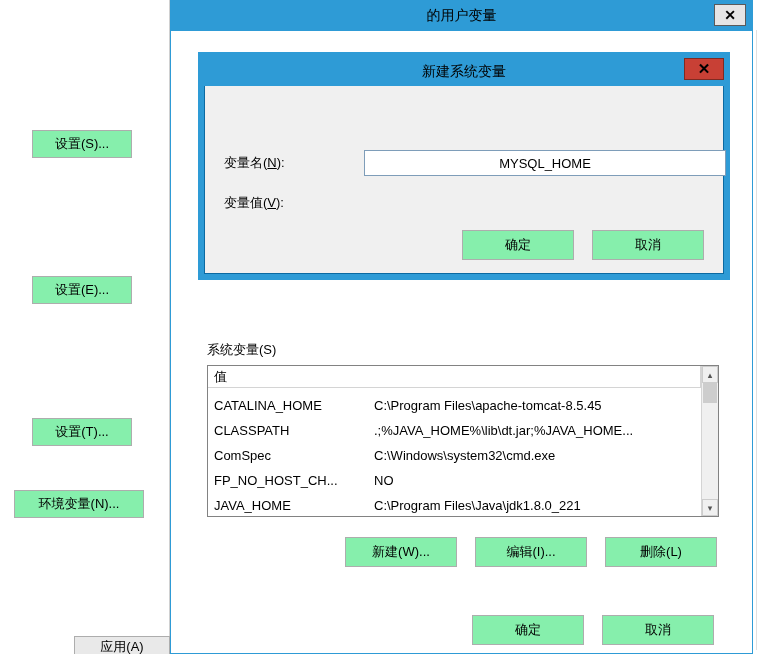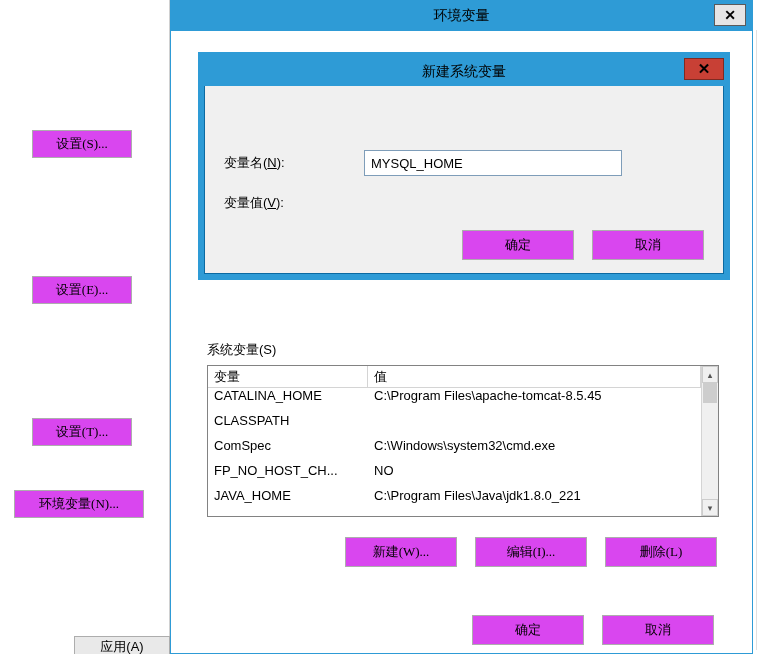--- a/index.html
+++ b/index.html
@@ -22,23 +22,23 @@
     background: #fff;
     border-right: 1px solid #d0d0d0;
   }
   .left-col .btn {
     position: absolute;
     left: 32px;
     width: 100px;
     height: 28px;
   }
   .btn {
-    background: #d946ef;
+    background: #86efac;
     border: 1px solid #adadad;
-    font-family: Liberation Serif, serif;
+    font-family: Liberation Sans, sans-serif;
     font-size: 13px;
     text-align: center;
     cursor: default;
     padding: 0;
   }
 
   
   .env-window {
     position: absolute;
     left: 170px; top: 0;
@@ -119,21 +119,21 @@
     background: #fff;
   }
   .col-name { width: 160px; }
   .col-val  { flex: 1; }
   .sysvar-rows {
     font-size: 13px;
   }
   .sysvar-row {
     display: flex;
     height: 25px;
-    align-items: flex-start;
+    align-items: flex-end;
   }
   .sysvar-row .col { padding: 0 6px; overflow: hidden; white-space: nowrap; text-overflow: ellipsis; }
   .sysvar-scrollbar {
     width: 17px;
     background: #f0f0f0;
     border-left: 1px solid #d4d4d4;
     display: flex;
     flex-direction: column;
   }
   .sb-btn {
@@ -217,27 +217,28 @@
     align-items: center;
   }
   .form-row.label1 { top: 64px; }
   .form-row.label2 { top: 108px; }
   .form-label {
     width: 140px;
     font-size: 13px;
   }
   .form-label .ul { text-decoration: underline; }
   .form-input {
-    width: 258px;
+    width: 362px;
     height: 26px;
     border: 1px solid #7e9db9;
     background: #fff;
     padding: 2px 6px;
     font-family: inherit;
     font-size: 13px;
+    text-align: center;
   }
   .form-input.focused {
     border: 1px solid #2e9bd6;
     outline: 1px solid #2e9bd6;
   }
   .modal-buttons {
     position: absolute;
     right: 20px; bottom: 14px;
     display: flex;
     gap: 18px;
@@ -277,46 +278,46 @@
 <div class="left-col">
   <button class="btn" style="top:130px">设置(S)...</button>
   <button class="btn" style="top:276px">设置(E)...</button>
   <button class="btn" style="top:490px; left:14px; width:130px">环境变量(N)...</button>
   <button class="btn" style="top:418px">设置(T)...</button>
 </div>
 <div class="apply-btn-partial">应用(A)</div>
 
 <div class="env-window">
   <div class="env-titlebar">
-    <span class="title-text">环境变量</span>
+    <span class="title-text">的用户变量</span>
     <div class="env-close">
       <span>✕</span>
     </div>
   </div>
   <div class="env-body">
 
     <div class="hidden-user-label">
       <span>A</span> &nbsp; . . . &nbsp; <span>的用户变量(U)</span>
     </div>
 
     <div class="sysvar-group-label">系统变量(S)</div>
 
     <div class="sysvar-listbox">
       <div class="sysvar-table">
         <div class="sysvar-header">
-          <div class="col col-name">变量</div>
           <div class="col col-val">值</div>
         </div>
         <div class="sysvar-rows">
           <div class="sysvar-row">
             <div class="col col-name">CATALINA_HOME</div>
             <div class="col col-val">C:\Program Files\apache-tomcat-8.5.45</div>
           </div>
           <div class="sysvar-row">
             <div class="col col-name">CLASSPATH</div>
+            <div class="col col-val">.;%JAVA_HOME%\lib\dt.jar;%JAVA_HOME...</div>
           </div>
           <div class="sysvar-row">
             <div class="col col-name">ComSpec</div>
             <div class="col col-val">C:\Windows\system32\cmd.exe</div>
           </div>
           <div class="sysvar-row">
             <div class="col col-name">FP_NO_HOST_CH...</div>
             <div class="col col-val">NO</div>
           </div>
           <div class="sysvar-row">

